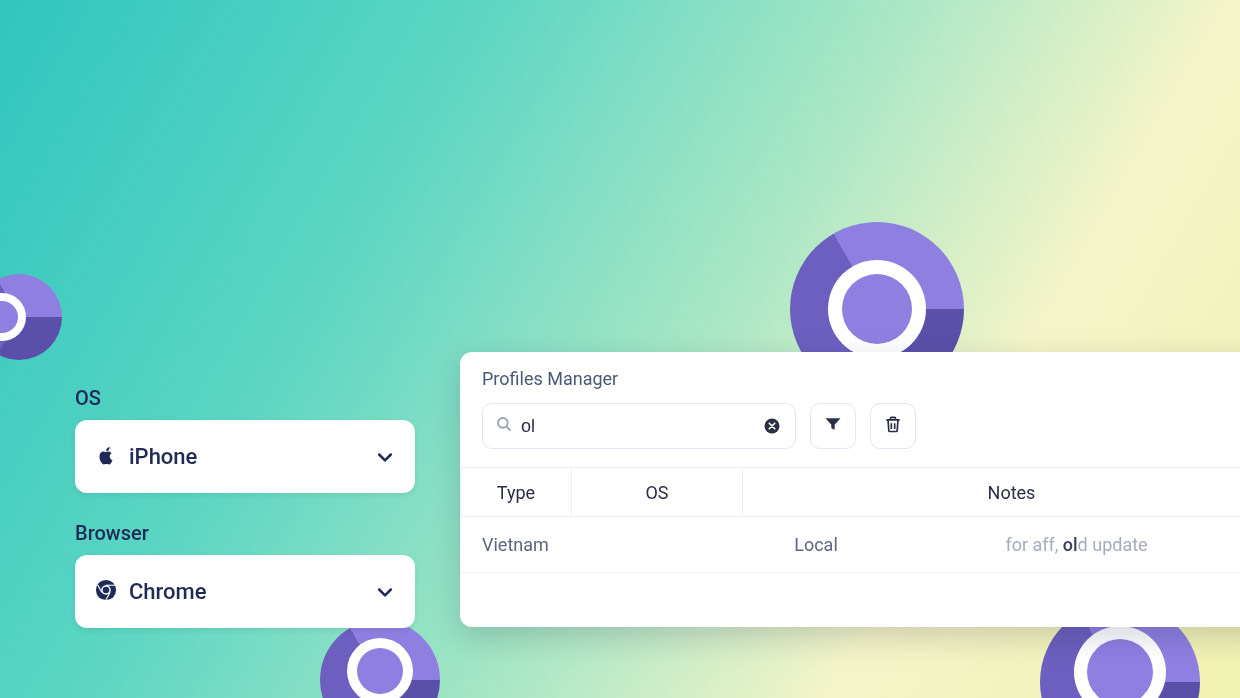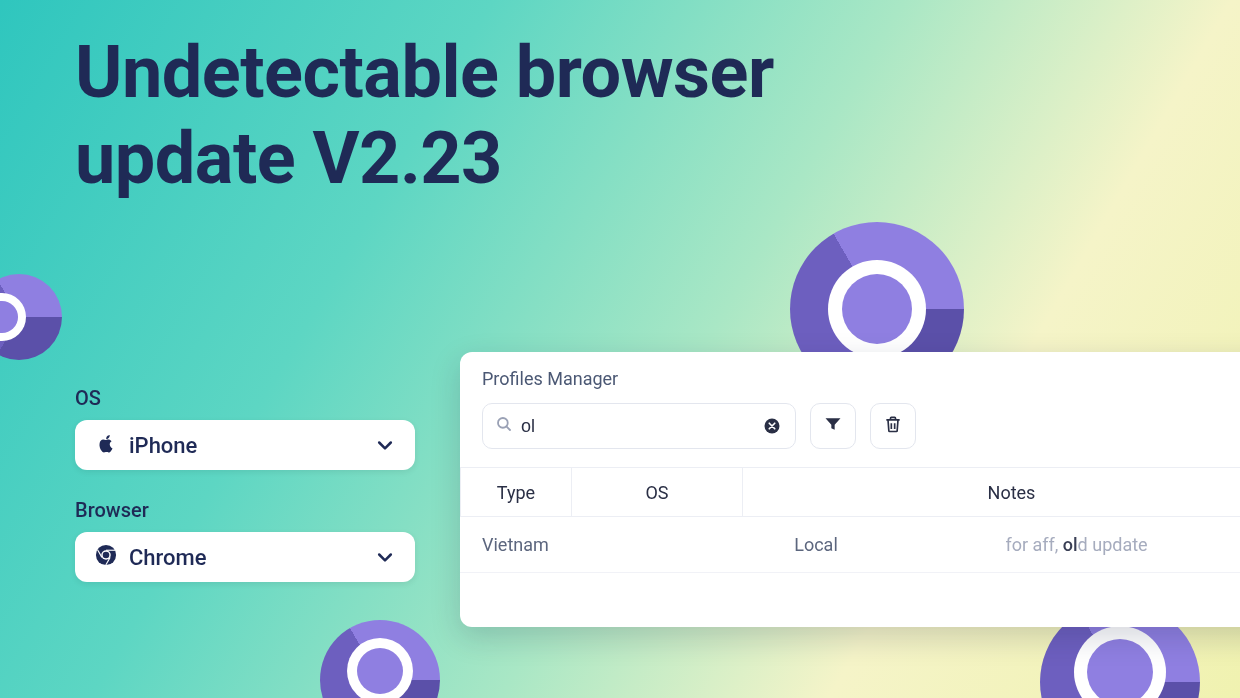--- a/index.html
+++ b/index.html
@@ -51,21 +51,21 @@
 
   .logo-d { width: 160px; height: 160px; top: 602px; left: 1040px; }
   .logo-d .ring  { width: 92px; height: 92px; top: 24px; left: 34px; }
   .logo-d .inner { width: 66px; height: 66px; top: 37px; left: 47px; }
 
   
   .left-col { position: absolute; top: 386px; left: 75px; width: 340px; }
   .field-label { font-size: 20px; font-weight: 500; color: #1f2a56; margin-bottom: 10px; }
   .select {
     display: flex; align-items: center; justify-content: space-between;
-    background: #fff; border-radius: 12px; height: 50px; padding: 0 20px;
+    background: #fff; border-radius: 12px; height: 73px; padding: 0 20px;
     box-shadow: 0 2px 6px rgba(0,0,0,0.08);
     cursor: pointer;
   }
   .select .left { display: flex; align-items: center; gap: 12px; }
   .select .txt { font-size: 22px; color: #1f2a56; font-weight: 500; }
   .chev { width: 20px; height: 20px; }
   .chev svg { width: 100%; height: 100%; }
   .gap { height: 28px; }
 
   
@@ -159,24 +159,20 @@
     <div class="outer"></div>
       <div class="ring"></div>
       <div class="inner"></div>
   </div>
   <div class="logo logo-d">
     <div class="outer"></div>
       <div class="ring"></div>
       <div class="inner"></div>
   </div>
 
-  <div class="headline">
-    <div>Undetectable browser</div>
-    <div>update V2.23</div>
-  </div>
 
   <div class="left-col">
 
     <div class="field-label">OS</div>
     <div class="select">
       <div class="left">
         <span>
           <svg class="apple-icon" viewBox="0 0 24 28">
             <path d="M19.6 20.3c-.5 1.1-1 2-1.8 2.9-.9 1.1-1.7 1.8-2.8 1.8-.9 0-1.5-.5-2.7-.5-1.2 0-1.8.5-2.7.5-1.1 0-1.9-.8-2.8-1.9C5 20.9 3.9 17.4 4.6 14c.5-2.4 2.2-4 4.1-4 1.1 0 2.1.6 2.8.6.7 0 1.9-.7 3.3-.6 1.2.1 2.7.5 3.7 2-3.2 1.9-2.7 6.4 1.1 8.3zM15.3 7.8c.7-.8 1.2-2 1-3.2-1.1.1-2.3.7-3 1.6-.7.8-1.2 2-1 3.1 1.1.1 2.3-.6 3-1.5z"></path>
           </svg>

